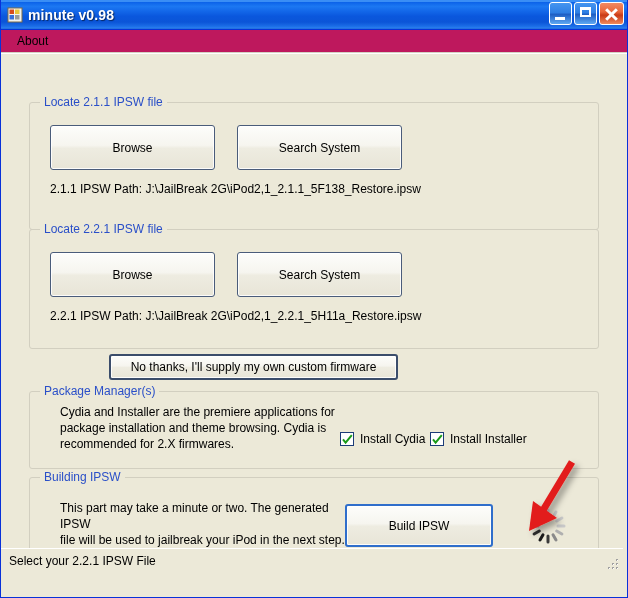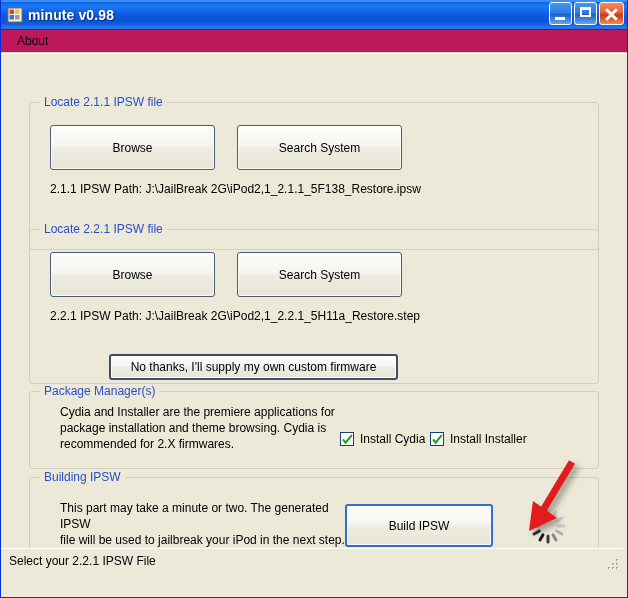--- a/index.html
+++ b/index.html
@@ -282,46 +282,46 @@
       </div>
     </div>
   </div>
 
   <div id="menubar">
     <div class="menu-item">About</div>
   </div>
 
   <div id="client">
 
-    <div class="groupbox" style="left:28px; top:48px; width:570px; height:148px;">
+    <div class="groupbox" style="left:28px; top:48px; width:570px; height:128px;">
       <div class="gb-title">Locate 2.1.1 IPSW file</div>
 
       <div class="btn" style="left:20px; top:22px; width:165px; height:45px;">
         <span>Browse</span>
       </div>
 
       <div class="btn" style="left:207px; top:22px; width:165px; height:45px;">
         <span>Search System</span>
       </div>
 
       <div class="label" style="left:20px; top:79px;">2.1.1 IPSW Path: J:\JailBreak 2G\iPod2,1_2.1.1_5F138_Restore.ipsw</div>
     </div>
 
-    <div class="groupbox" style="left:28px; top:175px; width:570px; height:155px;">
+    <div class="groupbox" style="left:28px; top:175px; width:570px; height:120px;">
       <div class="gb-title">Locate 2.2.1 IPSW file</div>
 
       <div class="btn" style="left:20px; top:22px; width:165px; height:45px;">
         <span>Browse</span>
       </div>
 
       <div class="btn" style="left:207px; top:22px; width:165px; height:45px;">
         <span>Search System</span>
       </div>
 
-      <div class="label" style="left:20px; top:79px;">2.2.1 IPSW Path: J:\JailBreak 2G\iPod2,1_2.2.1_5H11a_Restore.step</div>
+      <div class="label" style="left:20px; top:79px;">2.2.1 IPSW Path: J:\JailBreak 2G\iPod2,1_2.2.1_5H11a_Restore.ipsw</div>
     </div>
 
     <div class="btn focus" style="left:108px; top:300px; width:289px; height:26px;">
       <span>No thanks, I'll supply my own custom firmware</span>
     </div>
 
     <div class="groupbox" style="left:28px; top:337px; width:570px; height:78px;">
       <div class="gb-title">Package Manager(s)</div>
 
       <div class="para" style="left:18px; top:12px; width:300px;">

